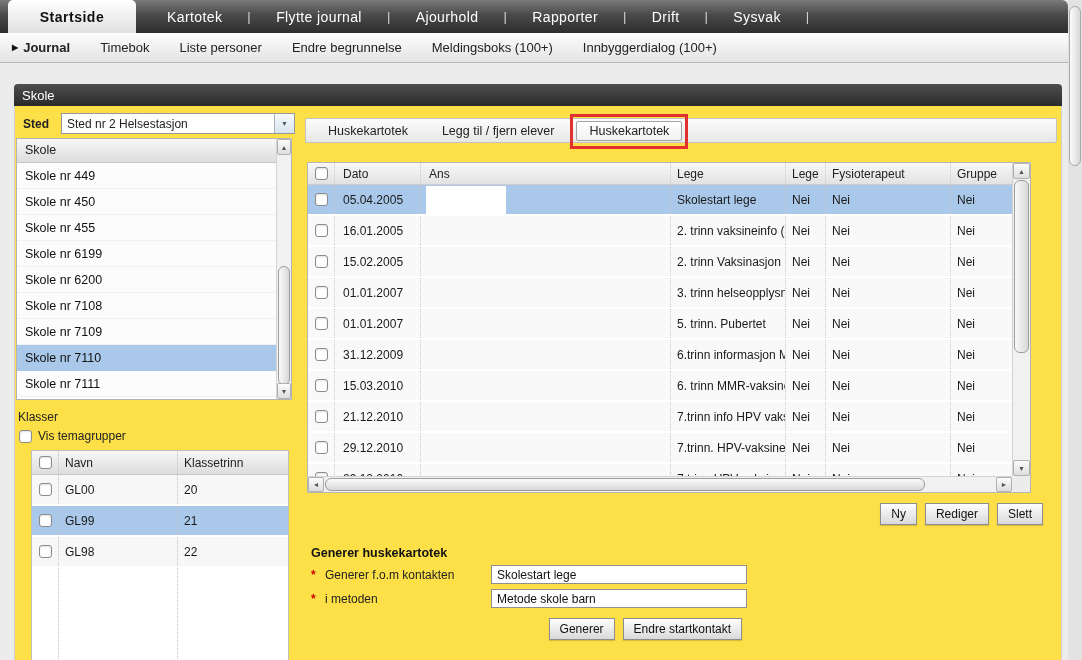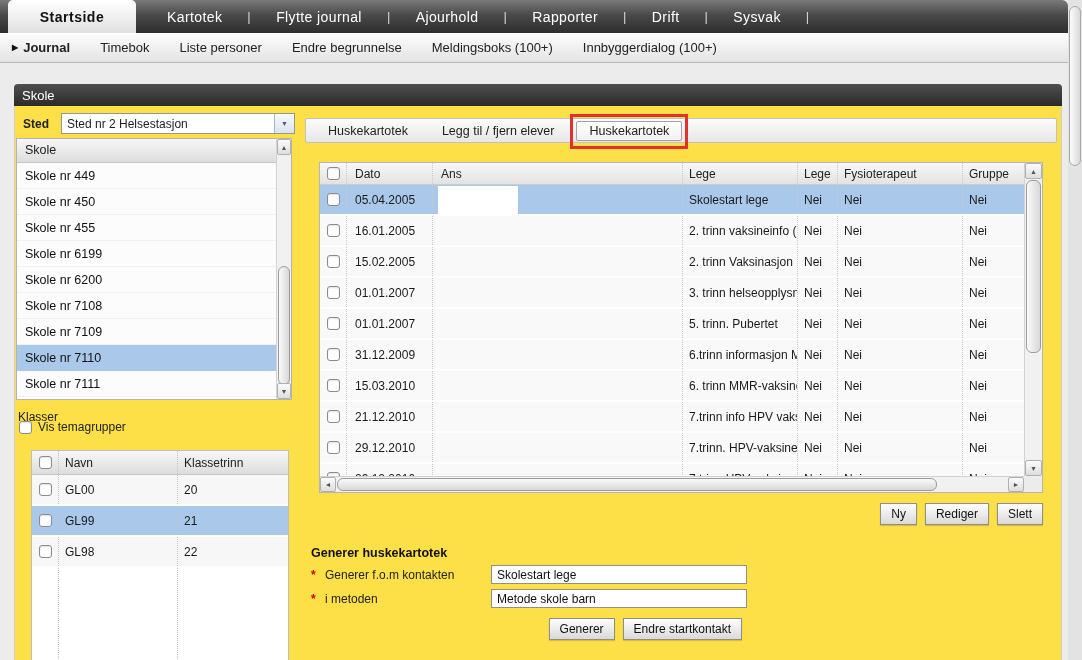--- a/index.html
+++ b/index.html
@@ -61,21 +61,21 @@
   .vscroll { position:absolute; right:0; top:0; bottom:0; width:15px;
     background:#f1f1f1; border-left:1px solid #d4d4d4; }
   .sb-btn { position:absolute; left:0; width:14px; height:16px;
     background:linear-gradient(#fcfcfc,#dedede); border:1px solid #b0b0b0; border-radius:2px;
     display:flex; align-items:center; justify-content:center; font-size:7px; color:#555; }
   .sb-btn.up { top:0; }  .sb-btn.down { bottom:0; }
   .sb-thumb { position:absolute; left:1px; width:12px;
     background:linear-gradient(90deg,#fafafa,#d8d8d8); border:1px solid #9d9d9d; border-radius:6px; }
 
   .klasser-label { position:absolute; left:3px; top:304px; color:#222; }
-  .visgrp { position:absolute; left:4px; top:314px; display:flex; align-items:center; gap:6px; color:#222; }
+  .visgrp { position:absolute; left:4px; top:323px; display:flex; align-items:center; gap:6px; color:#222; }
   .cb { display:inline-block; width:13px; height:13px; background:#fff; border:1px solid #8b8b8b;
     border-radius:3px; box-shadow:inset 0 1px 2px rgba(0,0,0,.12); flex:none; }
 
   .klasser-table { position:absolute; left:16px; top:344px; width:258px; bottom:0;
     background:#fff; border:1px solid #bdbdbd; display:flex; flex-direction:column; }
   .k-head { height:24px; display:flex; align-items:center;
     background:linear-gradient(#f7f7f7,#dddddd); border-bottom:1px solid #c6c6c6; color:#222; }
   .k-row { height:31px; display:flex; align-items:center; background:#f7f7f7; border-bottom:2px solid #fff; }
   .k-row.selected { background:#aac9ea; }
   .k-fill { flex:1; display:flex; background:#fff; }
@@ -85,21 +85,21 @@
 
   
   .tabstrip { position:absolute; left:290px; top:12px; width:752px; height:25px;
     background:linear-gradient(#fcfcfc,#e7e7e7); border:1px solid #c2c2c2; border-radius:2px;
     display:flex; align-items:center; padding-left:10px; gap:10px; font-size:12.5px; color:#222; }
   .tab { padding:2px 12px; position:relative; white-space:nowrap; }
   .tab.active { background:linear-gradient(#ffffff,#f1f1f1); border:1px solid #a3a3a3; border-radius:2px; }
   .annotation { position:absolute; left:-7px; top:-8px; right:-7px; bottom:-9px;
     border:3px solid #e0312e; pointer-events:none; }
 
-  .big-table { position:absolute; left:304px; top:56px; width:724px; height:331px;
+  .big-table { position:absolute; left:292px; top:56px; width:724px; height:331px;
     background:#fff; border:1px solid #b5b5b5; font-size:12px; }
   .thead { position:absolute; left:0; top:0; right:18px; height:22px; display:flex; align-items:center;
     background:linear-gradient(#f8f8f8,#e2e2e2); border-bottom:1px solid #cccccc; color:#222; }
   .tbody { position:absolute; left:0; top:22px; right:18px; bottom:16px; overflow:hidden; }
   .trow { height:31px; display:flex; align-items:center; background:#f9f9f9; border-bottom:2px solid #fff; }
   .trow.selected { background:#aac9ea; }
   .cell { align-self:stretch; display:flex; align-items:center; overflow:hidden; white-space:nowrap; }
   .c-cb   { width:26px; justify-content:center; }
   .c-dato { width:86px;  padding-left:8px; border-left:1px dotted #c9c9c9; }
   .c-ans  { width:250px; padding-left:8px; border-left:1px dotted #c9c9c9; position:relative; }

